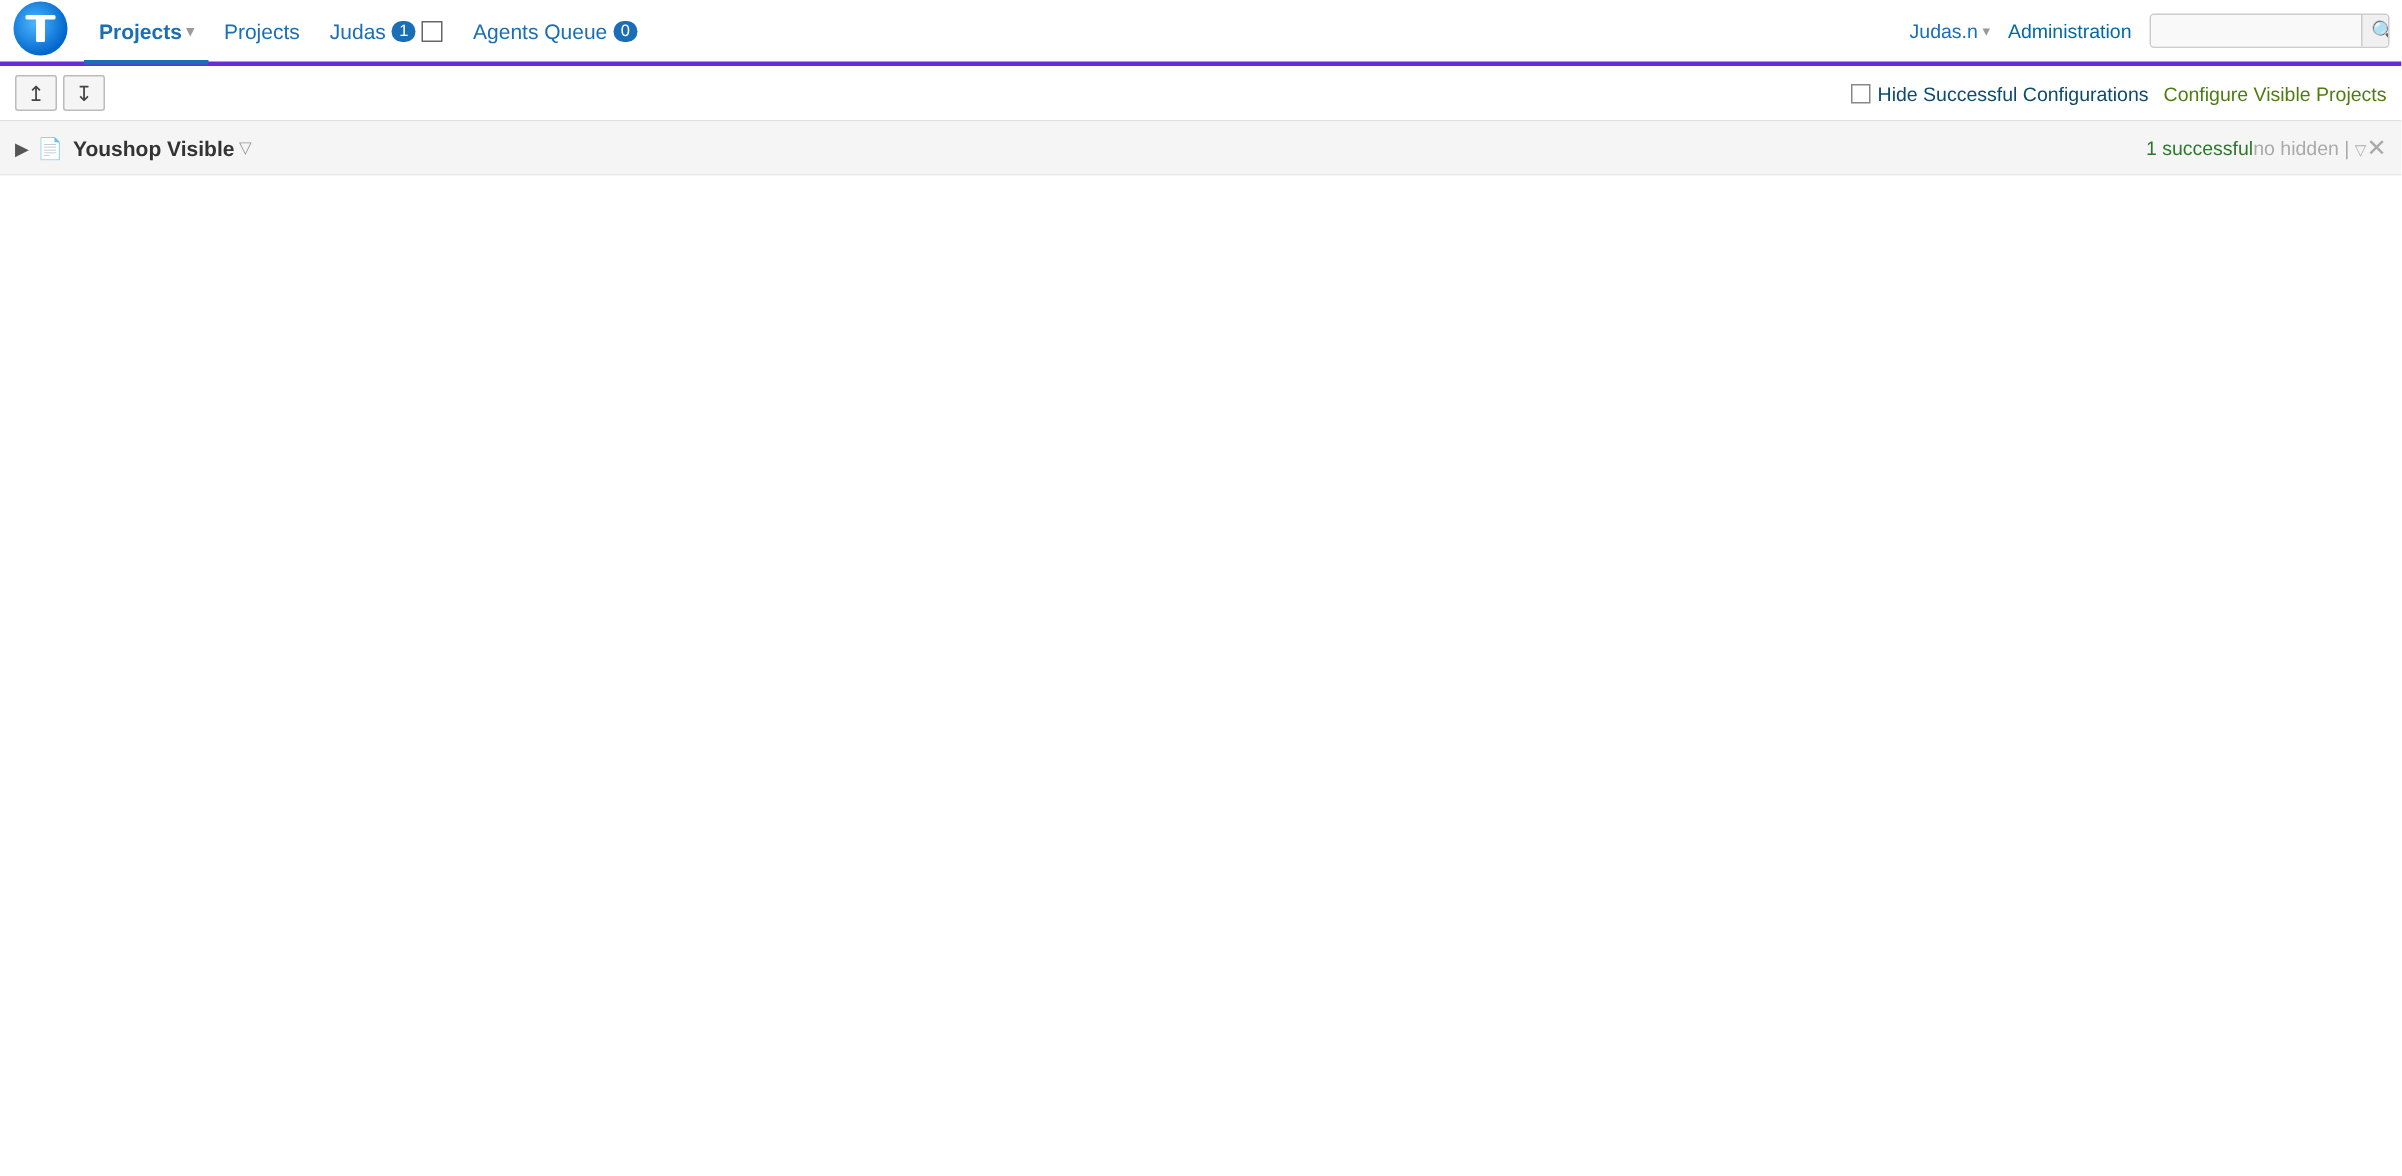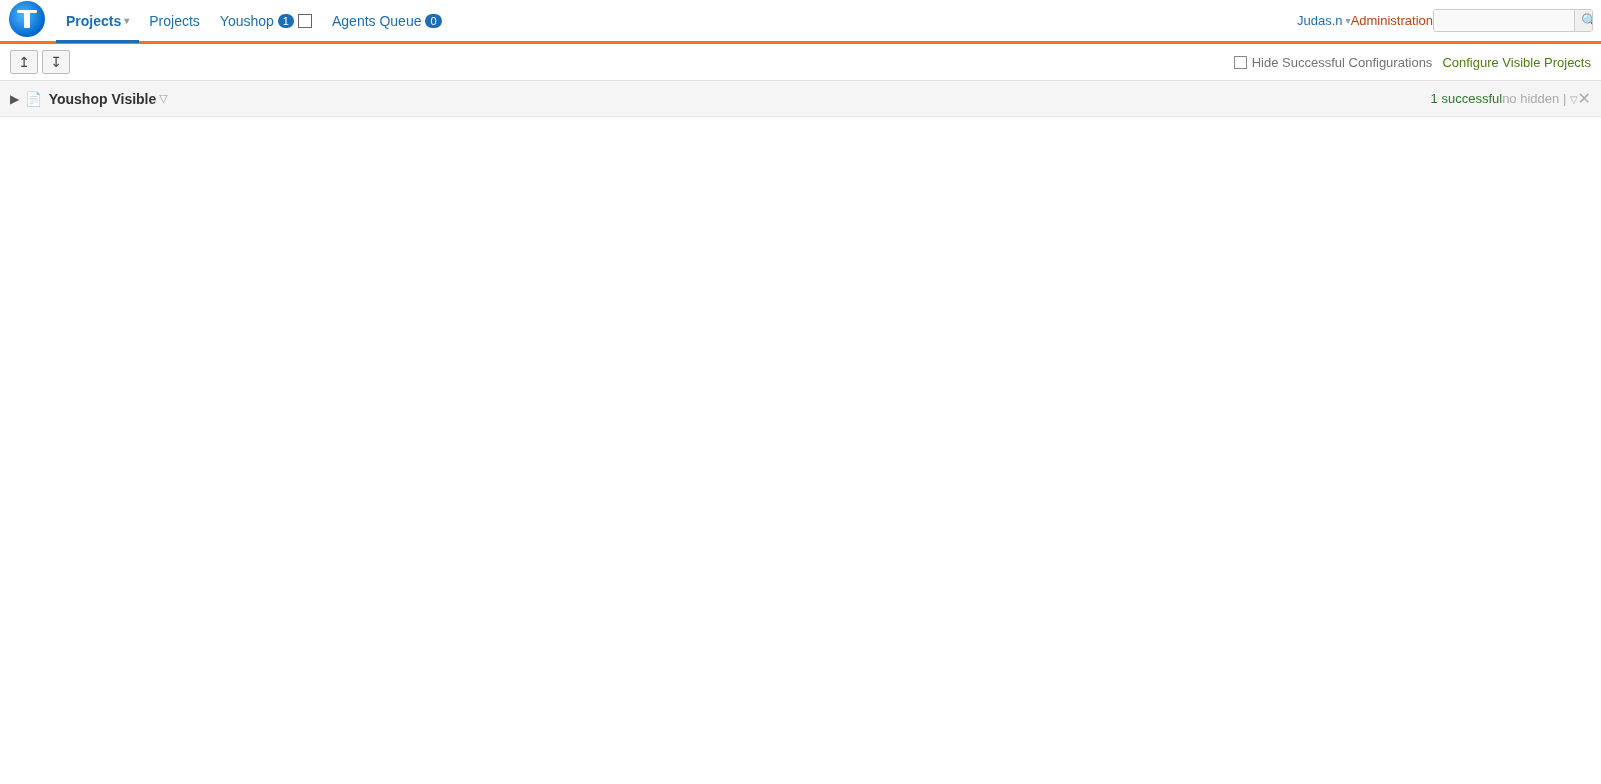--- a/index.html
+++ b/index.html
@@ -4,21 +4,21 @@
   <style>
     * { margin: 0; padding: 0; box-sizing: border-box; }
     body { font-family: Arial, sans-serif; font-size: 13px; background: #fff; color: #333; }
 
     
     #header {
       display: flex;
       align-items: center;
       height: 44px;
       background: #fff;
-      border-bottom: 3px solid #f97316;
+      border-bottom: 3px solid #6d28d9;
       padding: 0 8px;
       position: relative;
     }
     .nav-links {
       display: flex;
       align-items: center;
       gap: 0;
       height: 100%;
     }
     .nav-item {
@@ -56,31 +56,32 @@
       width: 14px;
       height: 14px;
       border: 1px solid #666;
       margin-left: 4px;
       vertical-align: middle;
     }
     .header-right {
       margin-left: auto;
       display: flex;
       align-items: center;
+      gap: 12px;
     }
     .user-link {
       color: #1a6eb5;
       cursor: pointer;
       font-size: 13px;
       display: flex;
       align-items: center;
       gap: 3px;
     }
     .admin-link {
-      color: #c2410c;
+      color: #0369a1;
       cursor: pointer;
       font-size: 13px;
       text-decoration: none;
     }
     .search-box {
       display: flex;
       align-items: center;
       border: 1px solid #ccc;
       border-radius: 3px;
       overflow: hidden;
@@ -132,21 +133,21 @@
     .toolbar-right {
       display: flex;
       align-items: center;
       gap: 10px;
       font-size: 13px;
     }
     .hide-successful-label {
       display: flex;
       align-items: center;
       gap: 5px;
-      color: #737373;
+      color: #0c4a6e;
       cursor: pointer;
     }
     .checkbox-box {
       width: 13px;
       height: 13px;
       border: 1px solid #888;
       background: #fff;
       display: inline-block;
     }
     .configure-link {
@@ -236,21 +237,21 @@
 
   <nav class="nav-links">
     <a class="nav-item active">
       <span>Projects</span>
       <span class="dropdown-arrow">▾</span>
     </a>
     <a class="nav-item">
       <span>Projects</span>
     </a>
     <a class="nav-item">
-      <span>Youshop</span>
+      <span>Judas</span>
       <span class="nav-badge">1</span>
       <span class="nav-agent-indicator"></span>
     </a>
     <a class="nav-item">
       <span>Agents Queue</span>
       <span class="nav-badge">0</span>
     </a>
   </nav>
 
   <div class="header-right">

